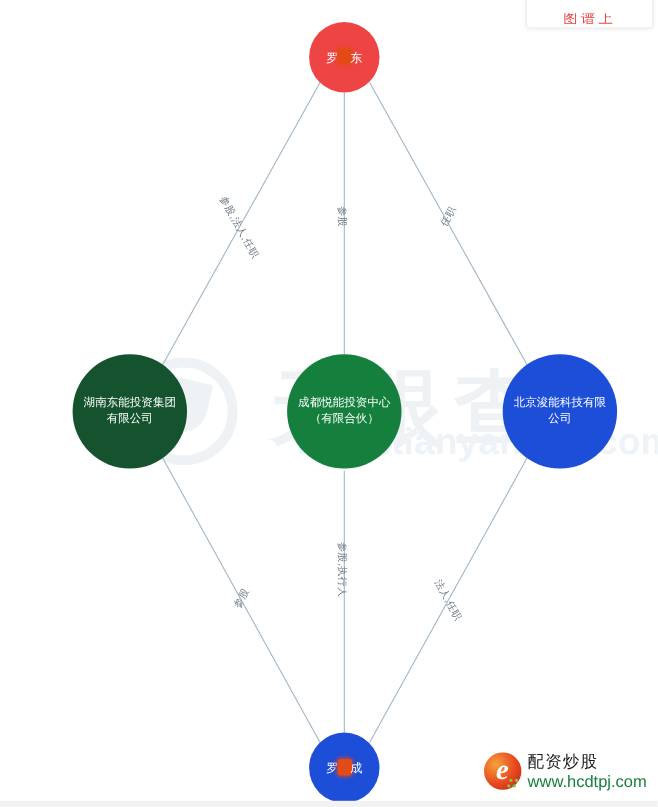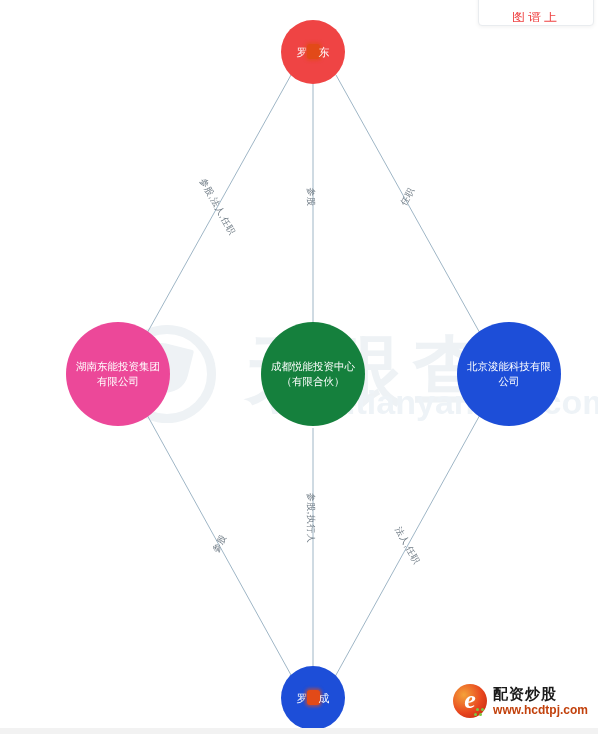--- a/index.html
+++ b/index.html
@@ -212,29 +212,29 @@
   #brand .brand-mark .dots i:nth-child(2) { left: 5px; bottom: 0; }
   #brand .brand-mark .dots i:nth-child(3) { left: 2px; bottom: 5px; }
   #brand .brand-mark .dots i:nth-child(4) { left: 7px; bottom: 5px; }
   #brand .brand-text {
     display: flex;
     flex-direction: column;
     line-height: 1;
   }
   #brand .brand-cn {
     font-size: 15px;
-    font-weight: bold;
+    font-weight: normal;
     color: #1a1a1a;
     letter-spacing: 1px;
     margin-bottom: 3px;
   }
   #brand .brand-url {
-    font-size: 12px;
-    font-weight: bold;
-    color: #c2410c;
+    font-size: 15px;
+    font-weight: normal;
+    color: #15803d;
     letter-spacing: 0px;
   }
 
   
   #bottom-strip {
     position: absolute;
     left: 0;
     bottom: 0;
     width: 598px;
     height: 6px;
@@ -269,21 +269,21 @@
         <text class="edge-label" x="222" y="545" fill="#6f7b85" text-anchor="middle" transform="rotate(-61 222 545)">参股</text>
         <text class="edge-label" x="308" y="518" fill="#6f7b85" text-anchor="middle" transform="rotate(90 308 518)">参股,执行人</text>
         <text class="edge-label" x="405" y="547" fill="#6f7b85" text-anchor="middle" transform="rotate(61 405 547)">法人,任职</text>
       </g>
   </svg>
 
   <div id="nodes-layer">
       <div class="node node-person" style="width: 64px; height: 64px; left: 281px; top: 20px; background: #ef4444;">
         <span class="node-label">罗<span class="redact"></span>东</span>
       </div>
-      <div class="node node-company" style="width: 104px; height: 104px; left: 66px; top: 322px; background: #ec4899;">
+      <div class="node node-company" style="width: 104px; height: 104px; left: 66px; top: 322px; background: #14532d;">
         <span class="node-label">湖南东能投资集团有限公司</span>
       </div>
       <div class="node node-company" style="width: 104px; height: 104px; left: 261px; top: 322px; background: #15803d;">
         <span class="node-label">成都悦能投资中心（有限合伙）</span>
       </div>
       <div class="node node-company" style="width: 104px; height: 104px; left: 457px; top: 322px; background: #1d4ed8;">
         <span class="node-label">北京浚能科技有限公司</span>
       </div>
       <div class="node node-person" style="width: 64px; height: 64px; left: 281px; top: 666px; background: #1d4ed8;">
         <span class="node-label">罗<span class="redact"></span>成</span>

